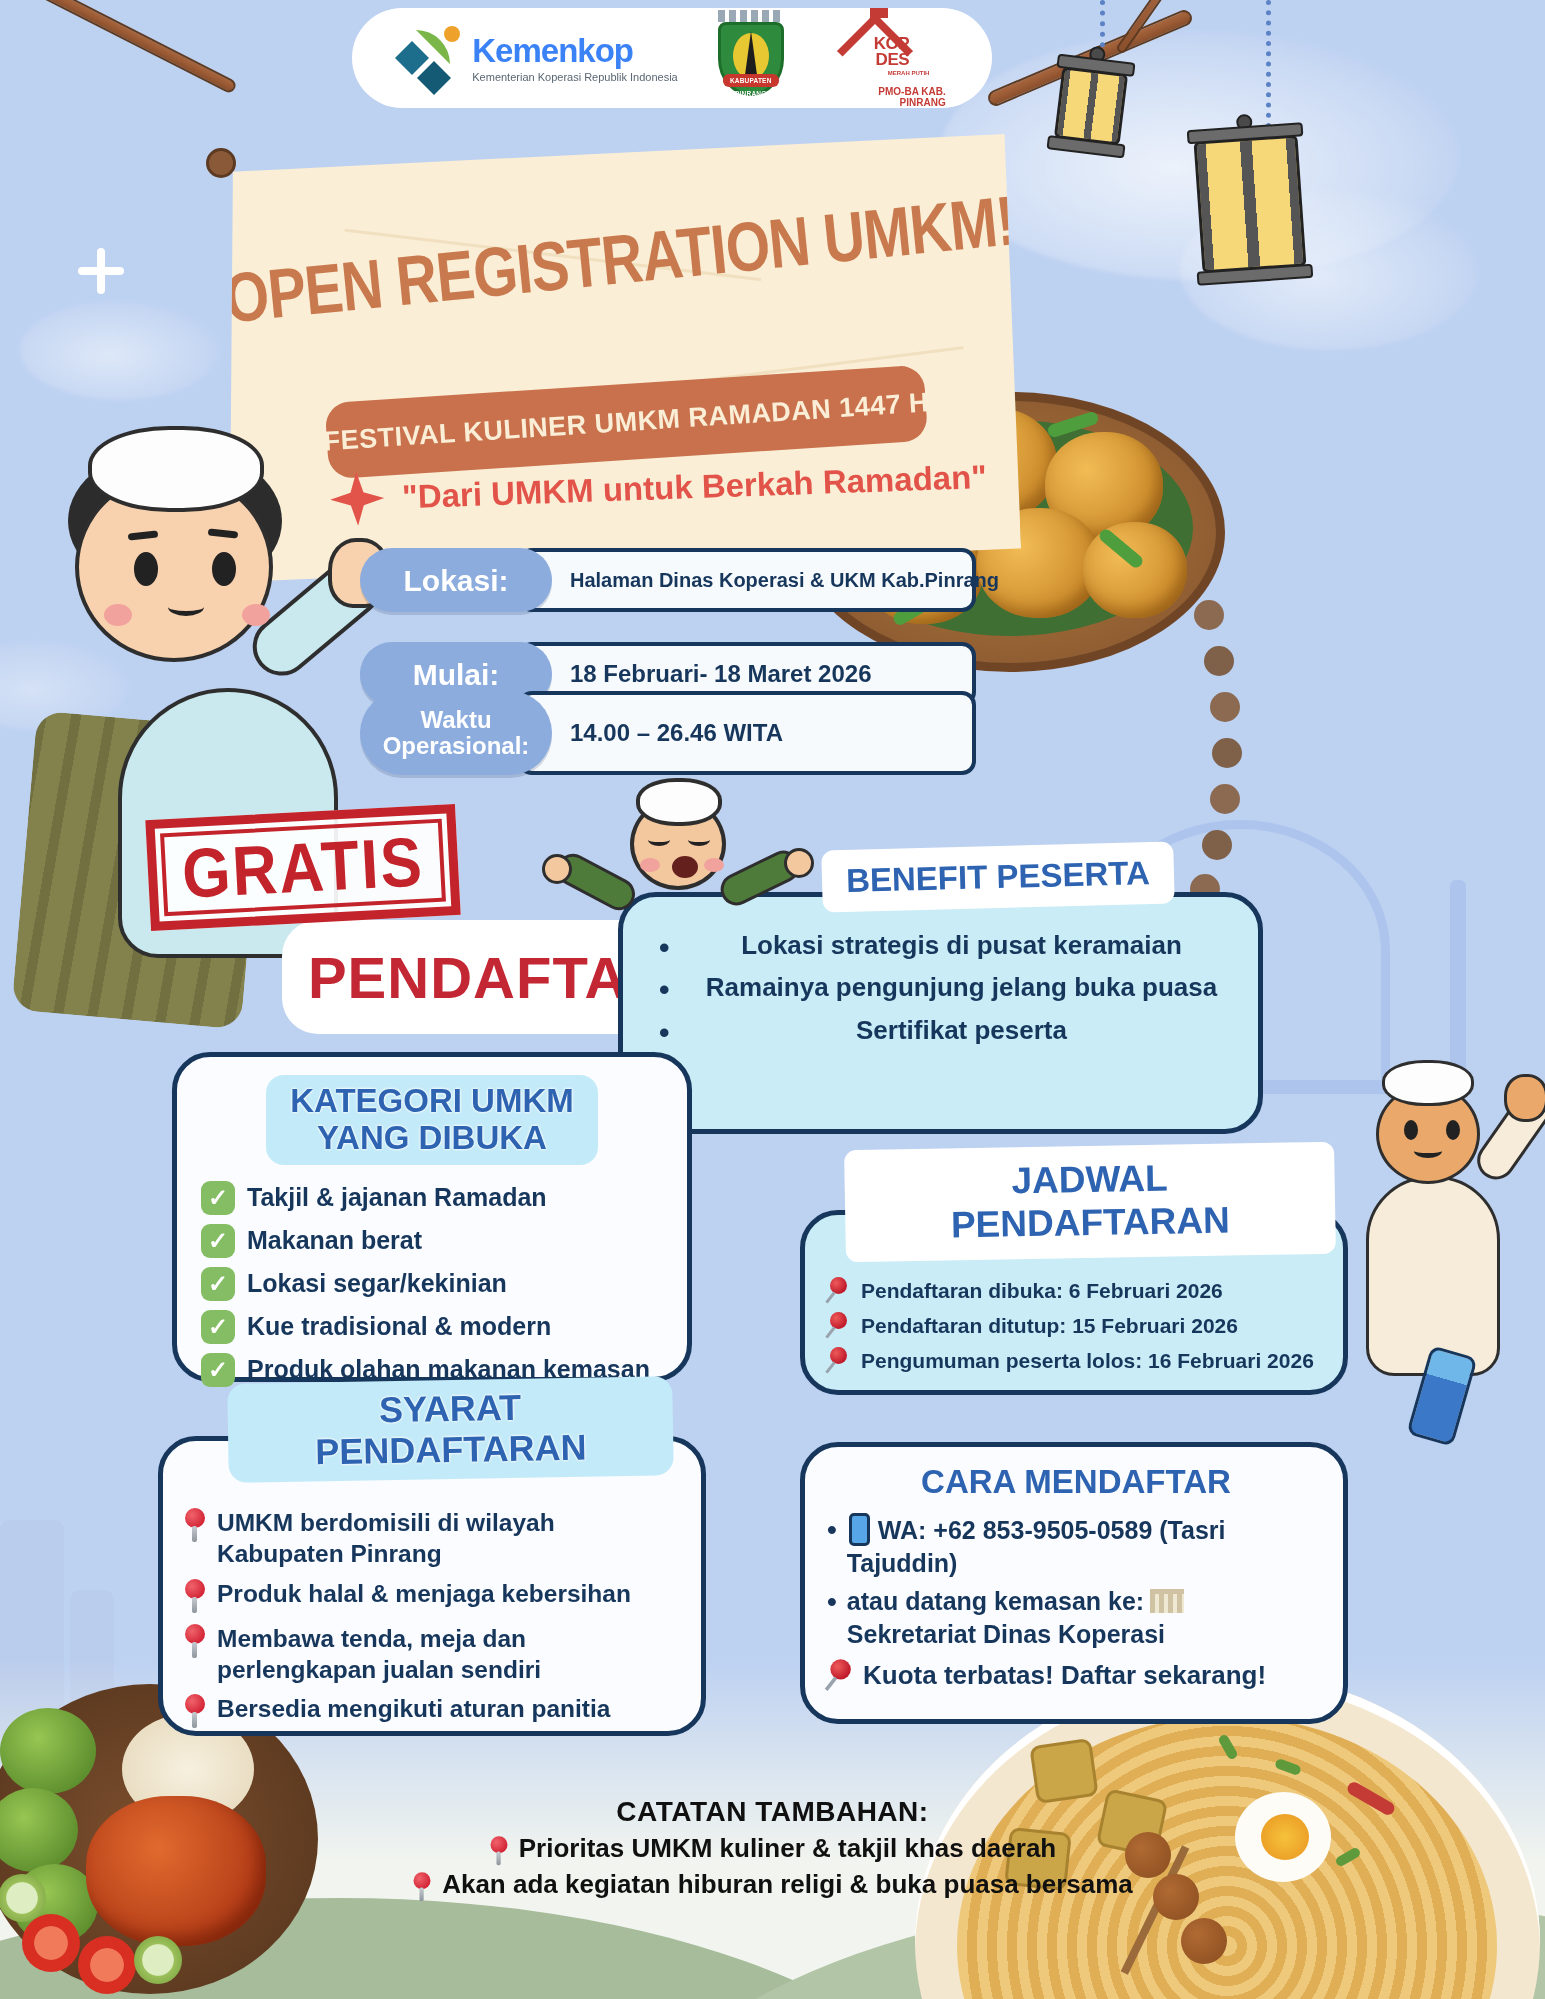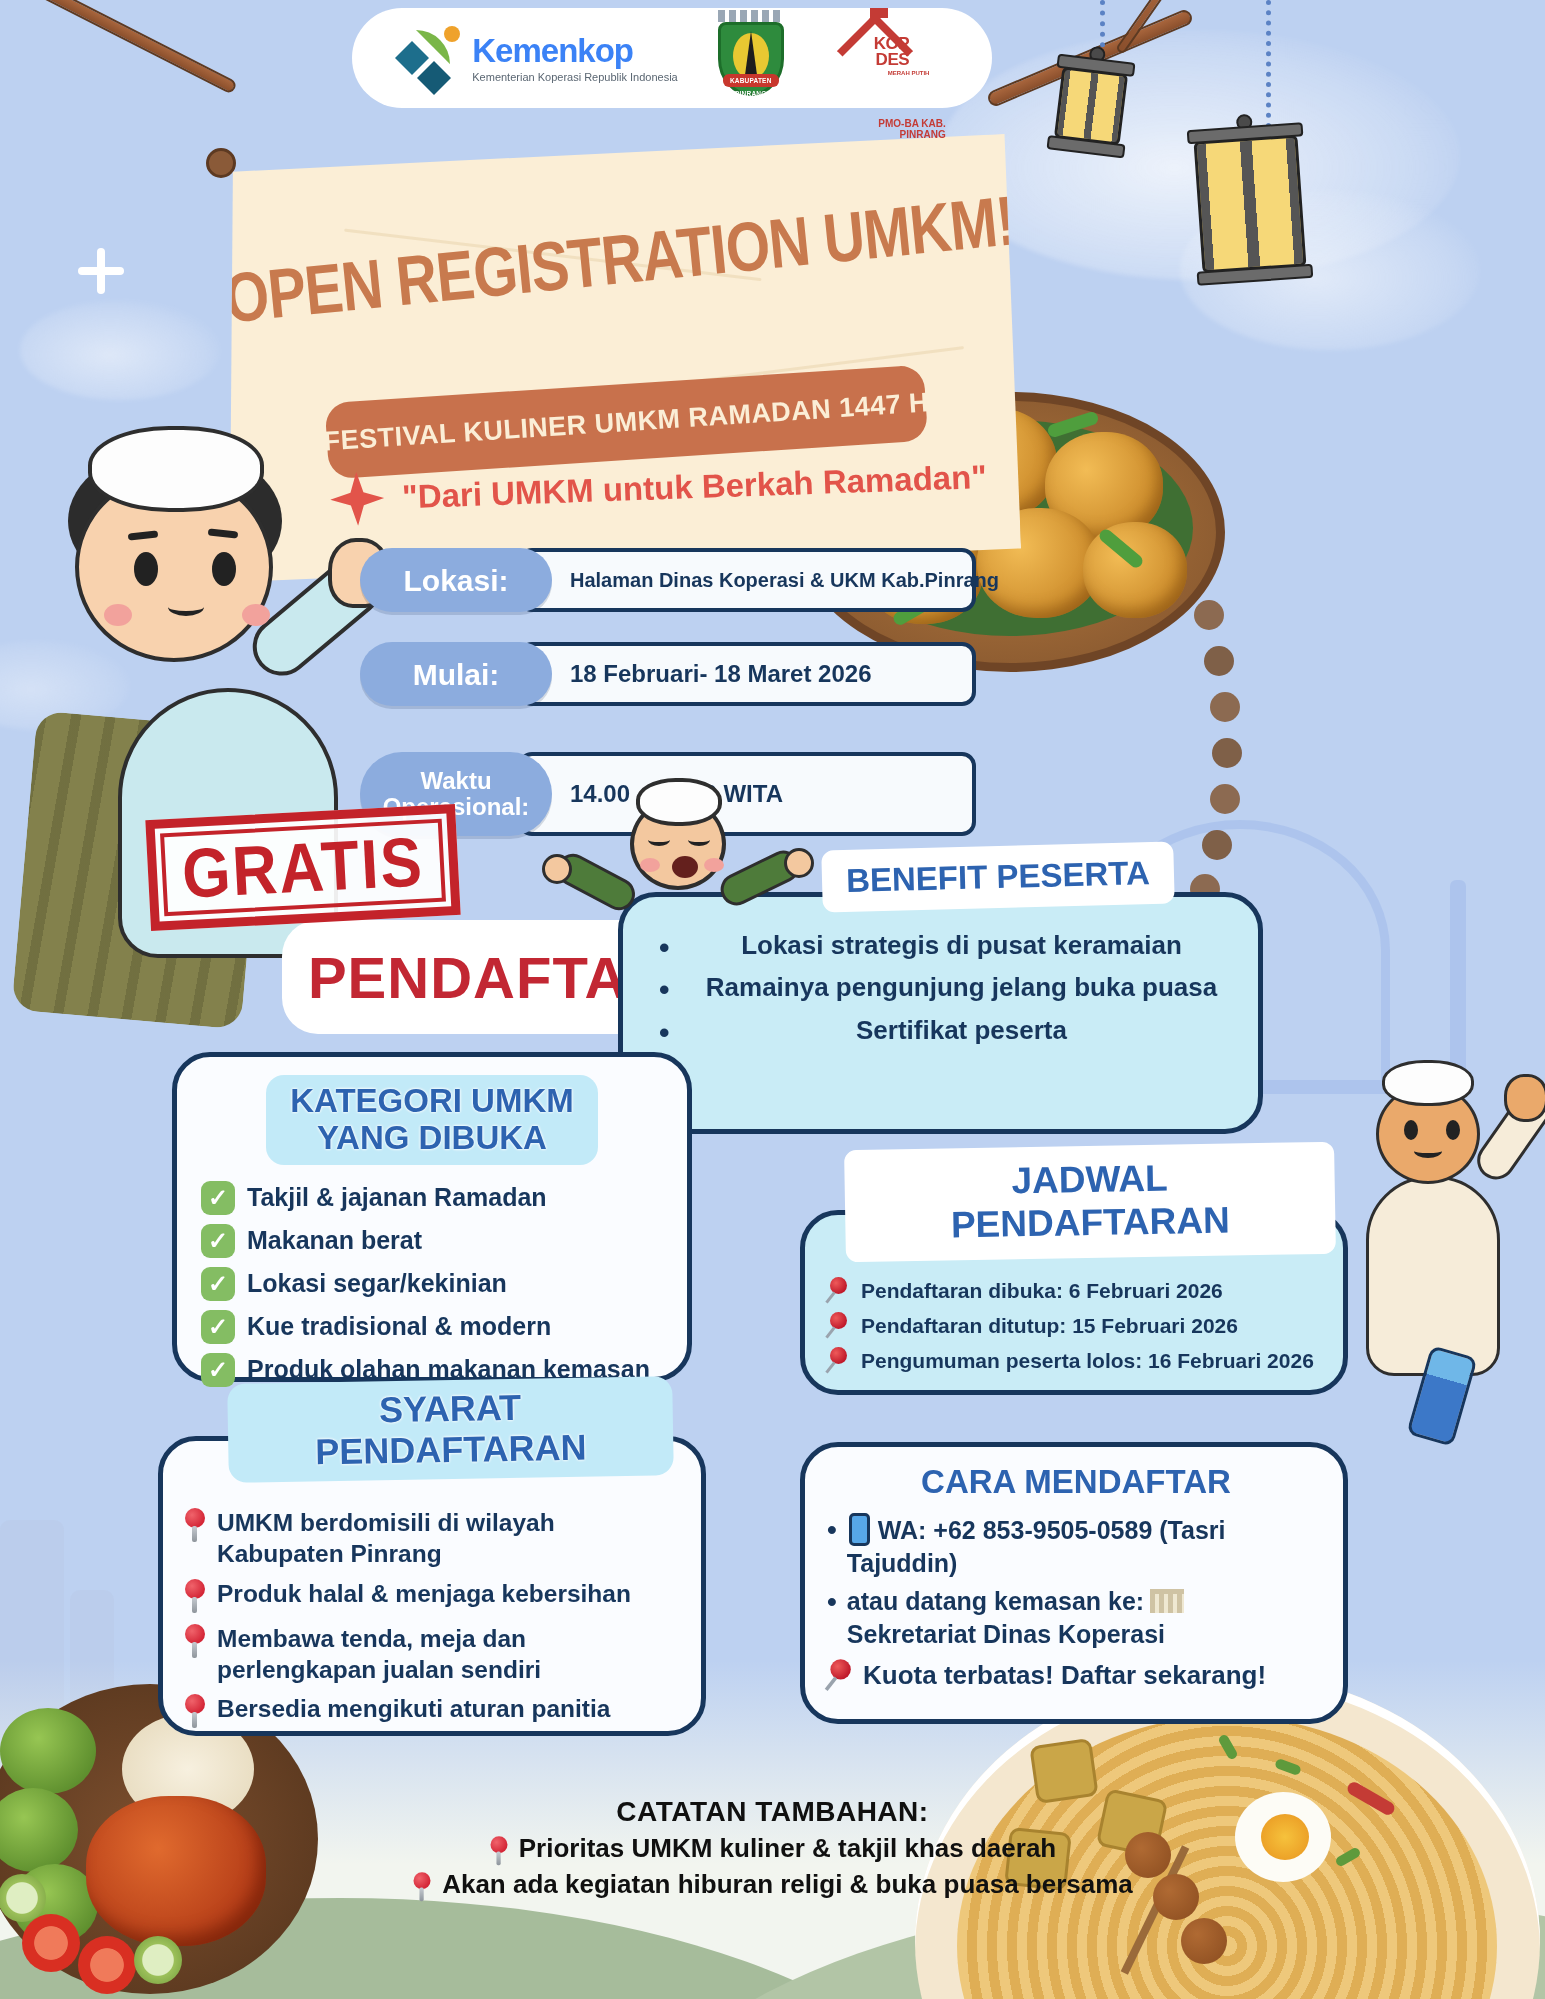--- a/index.html
+++ b/index.html
@@ -50,21 +50,21 @@
   .pin-wreath{position:absolute;left:12px;top:8px;width:36px;height:46px;background:#e8c832;border-radius:50%;}
   .pin-peak{position:absolute;left:24px;top:6px;width:0;height:0;border-left:6px solid transparent;border-right:6px solid transparent;border-bottom:44px solid #1d1d1d;}
   .pin-ribbon{position:absolute;left:2px;bottom:6px;width:56px;height:13px;background:#c8372d;border-radius:6px;
     color:#fff;font-size:6.5px;font-weight:700;text-align:center;line-height:13px;letter-spacing:.2px;}
   .kopdes{position:relative;width:120px;height:96px;flex:0 0 auto;text-align:right;}
   .kd-roof{position:absolute;left:22px;top:14px;width:54px;height:54px;border-left:8px solid #c43b35;border-top:8px solid #c43b35;transform:rotate(45deg);border-radius:6px 0 0 0;}
   .kd-flag{position:absolute;left:46px;top:-2px;width:16px;height:10px;background:#c43b35;}
   .kd-pole{position:absolute;left:44px;top:-2px;width:3px;height:18px;background:#c43b35;}
   .kd-name{position:absolute;left:48px;top:26px;font-size:17px;line-height:.95;font-weight:800;color:#c43b35;letter-spacing:-.5px;}
   .kd-tag{position:absolute;left:62px;top:60px;font-size:6px;font-weight:700;color:#c43b35;}
-  .kd-cap{position:absolute;left:4px;top:76px;width:116px;font-size:10px;font-weight:800;color:#c43b35;margin-top:32px;}
+  .kd-cap{position:absolute;left:4px;top:76px;width:116px;font-size:10px;font-weight:800;color:#c43b35;}
   
   .banner{position:absolute;left:225px;top:142px;width:792px;height:432px;background:#fbeed6;
     clip-path:polygon(1.5% 5%,99% 0%,100% 96%,0% 100%);transform:rotate(-1.2deg);z-index:3;
     box-shadow:0 6px 0 rgba(120,110,90,.12);}
   .banner-fold{position:absolute;background:#efdcba;height:3px;border-radius:2px;opacity:.8;}
   .banner-title{position:absolute;left:0;right:0;top:84px;text-align:center;
     font-size:57px;font-weight:800;color:#c87a4e;letter-spacing:-1px;white-space:nowrap;
     transform:rotate(-4.5deg) scaleY(1.22);}
   .banner-ribbon{position:absolute;left:100px;top:242px;width:600px;height:76px;background:#c8714c;border-radius:24px;
     transform:rotate(-2.5deg);display:flex;align-items:center;justify-content:center;}
@@ -281,21 +281,21 @@
   </div>
 
   <div class="info-row" style="top:548px;height:64px;">
     <div class="info-pill" style="font-size:30px;">Lokasi:</div>
     <div class="info-value" style="font-size:20px;">Halaman Dinas Koperasi &amp; UKM Kab.Pinrang</div>
   </div>
   <div class="info-row" style="top:642px;height:64px;">
     <div class="info-pill" style="font-size:30px;">Mulai:</div>
     <div class="info-value" style="font-size:24px;">18 Februari- 18 Maret 2026</div>
   </div>
-  <div class="info-row" style="top:752px;height:84px;">
+  <div class="info-row" style="top:691px;height:84px;">
     <div class="info-pill" style="font-size:24px;">
       <div>Waktu</div>
       <div>Operasional:</div>
     </div>
     <div class="info-value" style="font-size:24px;">14.00 – 26.46 WITA</div>
   </div>
 
   <div class="basket">
     <div class="basket-base"></div>
     <div class="basket-leaf"></div>

